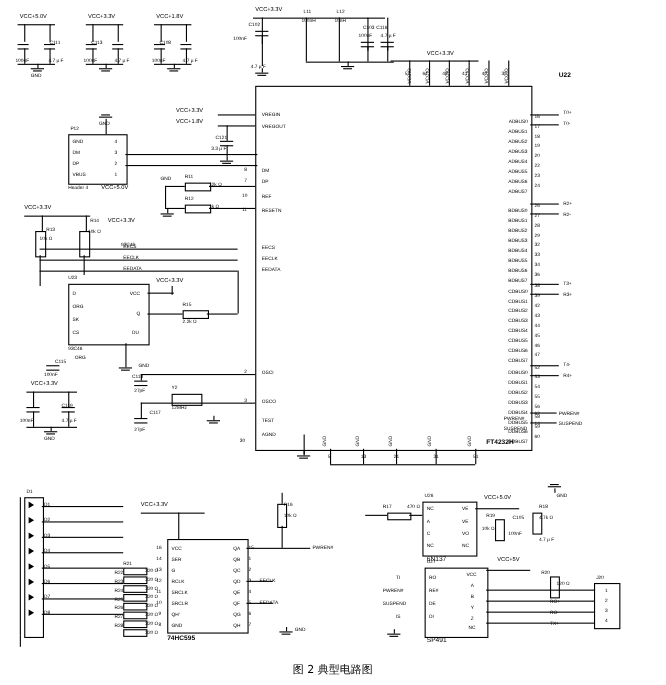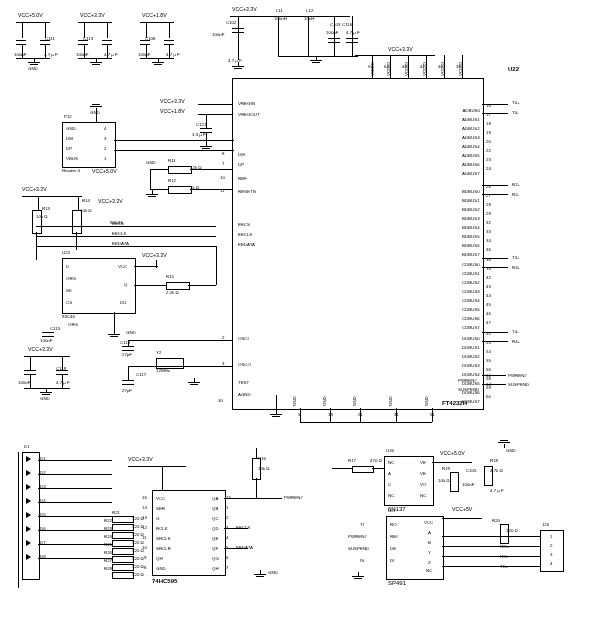--- a/index.html
+++ b/index.html
@@ -623,14 +623,15 @@
   <div class="lbl s4" style="left:550px;top:561px;">4</div>
   <div class="ln hl" style="left:442px;top:536px;width:98px;"></div>
   <div class="ln hl" style="left:442px;top:546px;width:98px;"></div>
   <div class="ln hl" style="left:442px;top:556px;width:98px;"></div>
   <div class="ln hl" style="left:442px;top:566px;width:98px;"></div>
 
   <div class="lbl s4" style="left:466px;top:468px;">C105</div>
   <div class="lbl s4" style="left:462px;top:482px;">100nF</div>
   <div class="lbl s4" style="left:490px;top:488px;">4.7 µ F</div>
 
+  <div class="caption" style="top:602px;">图 2  典型电路图</div>
 
 </div>
 
 </body></html>

